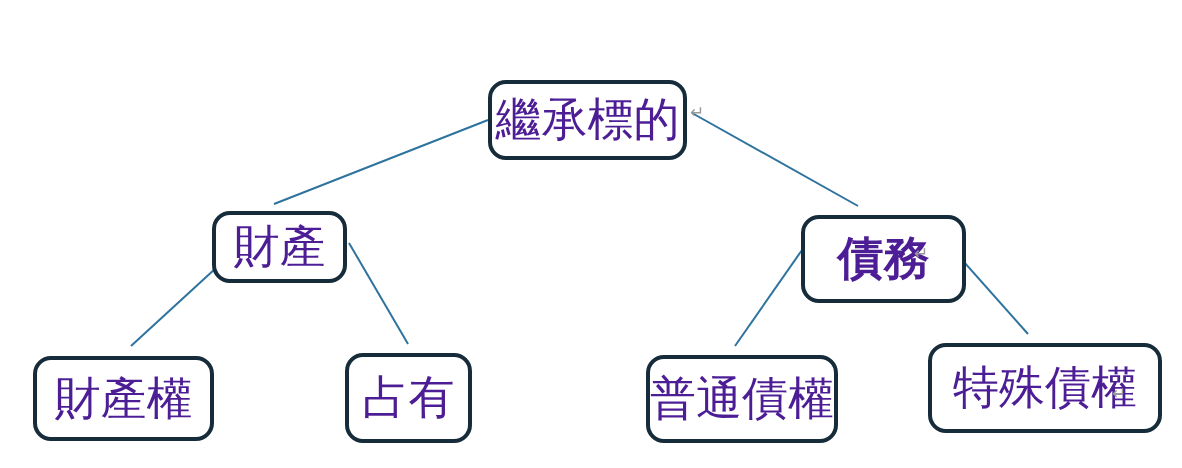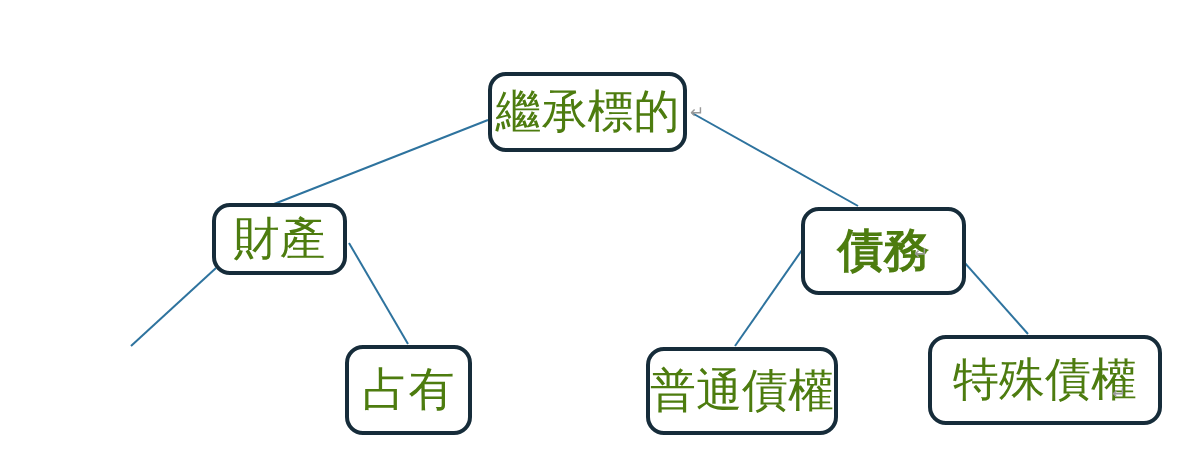--- a/index.html
+++ b/index.html
@@ -26,23 +26,24 @@
   .node {
     position: absolute;
     box-sizing: border-box;
     background: #ffffff;
     border: 4px solid #162c3a;
     border-radius: 18px;
     display: flex;
     align-items: center;
     justify-content: center;
     font-size: 46px;
-    color: #4d7c0f;
+    color: #4c1d95;
     white-space: nowrap;
     line-height: 1;
+    margin-top: 8px;
   }
   .n-root            { left: 488px; top: 72px;  width: 199px; height: 80px; }
   .n-property        { left: 212px; top: 203px; width: 135px; height: 72px; }
   .n-debt            { left: 801px; top: 207px; width: 165px; height: 88px; font-weight: bold; }
   .n-property-rights { left: 33px;  top: 348px; width: 181px; height: 85px; }
   .n-possession      { left: 345px; top: 345px; width: 127px; height: 90px; font-family: Liberation Serif, serif; }
   .n-ordinary        { left: 646px; top: 347px; width: 192px; height: 88px; }
   .n-special         { left: 928px; top: 335px; width: 234px; height: 90px; }
   .return-mark {
     position: absolute;
@@ -74,20 +75,23 @@
   </div>
 
   <div class="node n-property">
     <span>財產</span>
   </div>
 
   <div class="node n-debt">
     <span>債務</span>
   </div>
 
+  <div class="node n-property-rights">
+    <span>財產權</span>
+  </div>
 
   <div class="node n-possession">
     <span>占有</span>
   </div>
 
   <div class="node n-ordinary">
     <span>普通債權</span>
   </div>
 
   <div class="node n-special">

